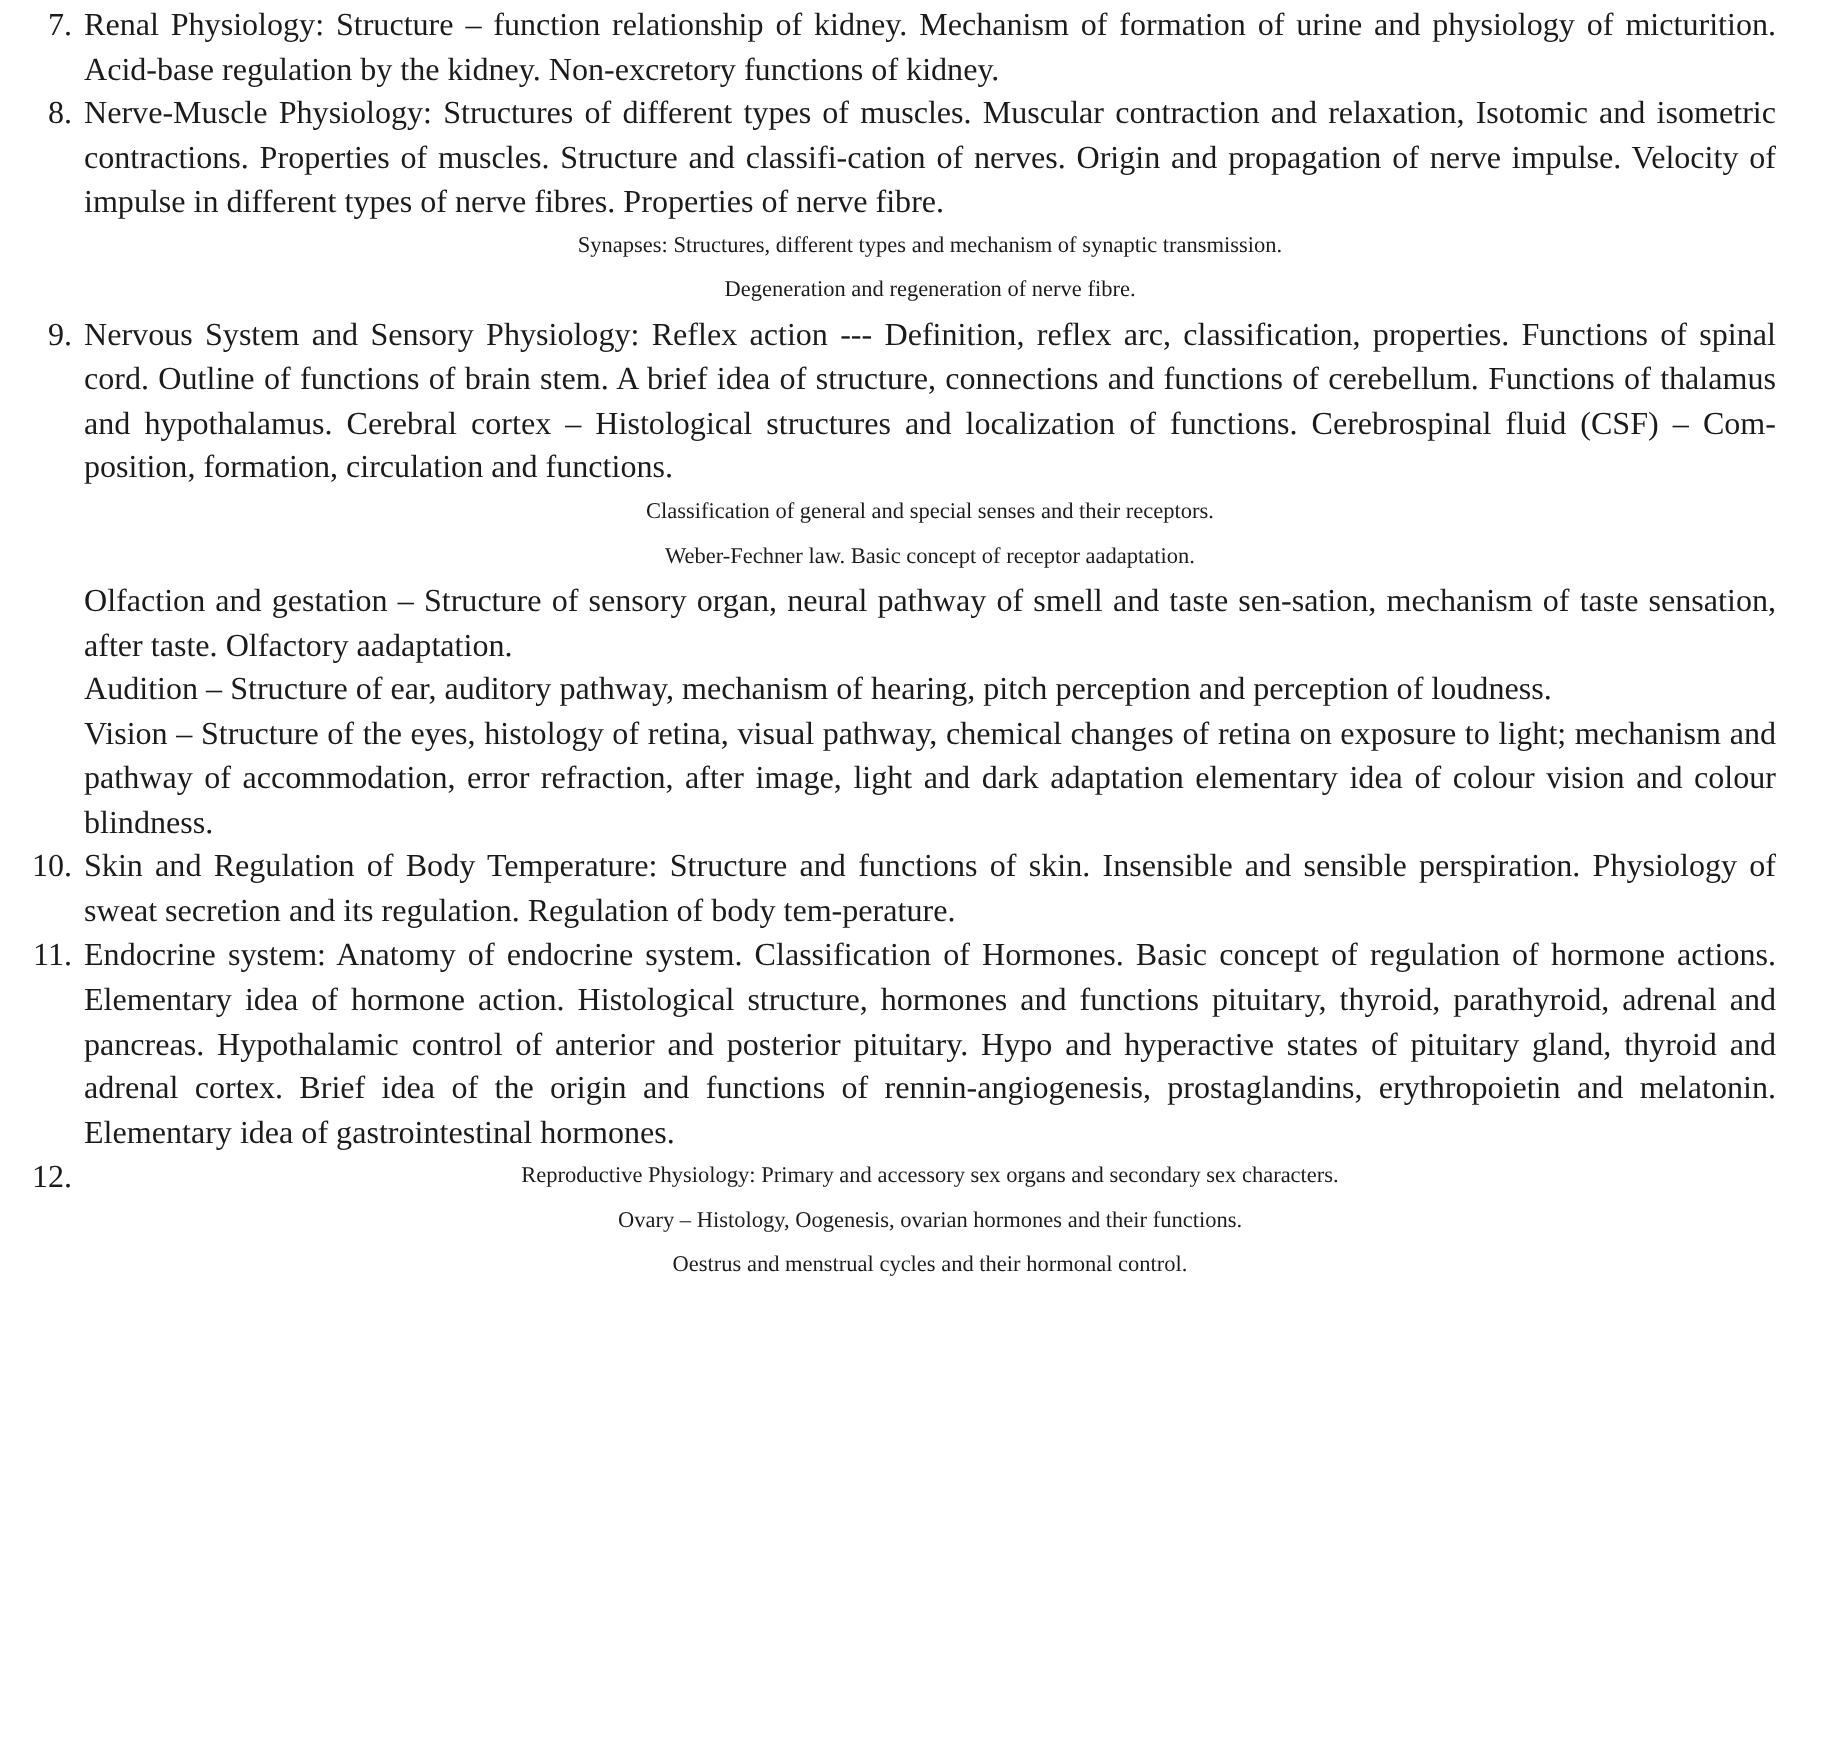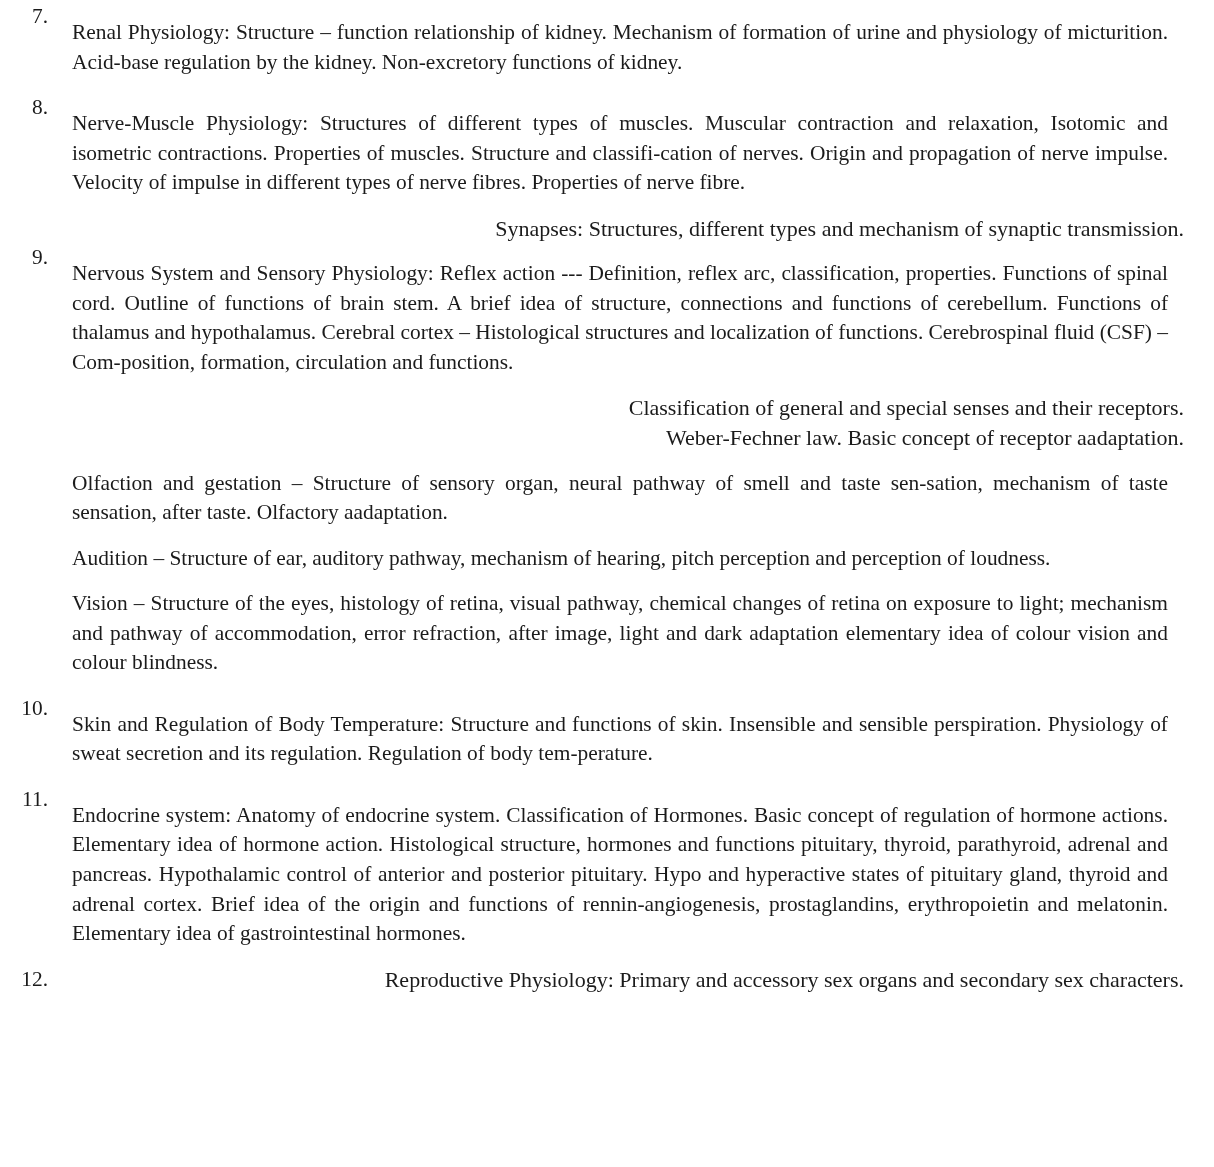--- a/index.html
+++ b/index.html
@@ -47,28 +47,28 @@
   }
   .item-body {
     flex: 1 1 auto;
     padding-left: 8px;
     min-width: 0;
   }
   .para {
     text-align: justify;
     text-justify: inter-word;
     hyphens: manual;
-    margin: 16px;
+    margin: 0;
     font-size: 21.4px;
     line-height: 29.55px;
   }
   .sub {
-    text-align: right;
+    text-align: center;
     margin: 0;
-    font-size: 22px;
+    font-size: 15px;
     line-height: 29.55px;
   }
 </style>
 </head>
 <body>
 
 <div id="page">
   <div class="syllabus-list">
 
     <div class="item">
@@ -76,20 +76,21 @@
       <div class="item-body">
         <p class="para">Renal Physiology:  Structure – function relationship of kidney. Mechanism of formation of urine and physiology of micturition. Acid-base regulation by the kidney. Non-excretory functions of kidney.</p>
       </div>
     </div>
 
     <div class="item">
       <div class="item-number">8.</div>
       <div class="item-body">
         <p class="para">Nerve-Muscle Physiology: Structures of different types of muscles. Muscular contraction and relaxation, Isotomic and isometric contractions. Properties of muscles. Structure and classifi-cation of nerves. Origin and propagation of nerve impulse. Velocity of impulse in different types of nerve fibres. Properties of nerve fibre.</p>
         <p class="sub">Synapses: Structures, different types and mechanism of synaptic transmission.</p>
+        <p class="sub">Degeneration and regeneration of nerve fibre.</p>
       </div>
     </div>
 
     <div class="item">
       <div class="item-number">9.</div>
       <div class="item-body">
         <p class="para">Nervous System and Sensory Physiology: Reflex action --- Definition, reflex arc, classification, properties. Functions of spinal cord. Outline of functions of brain stem. A brief idea of structure, connections and functions of cerebellum. Functions of thalamus and hypothalamus. Cerebral cortex – Histological structures and localization of functions. Cerebrospinal fluid (CSF) – Com-position, formation, circulation and functions.</p>
         <p class="sub">Classification of general and special senses and their receptors.</p>
         <p class="sub">Weber-Fechner law. Basic concept of receptor aadaptation.</p>
         <p class="para">Olfaction and gestation – Structure of sensory organ, neural pathway of smell and taste sen-sation, mechanism of taste sensation, after taste. Olfactory aadaptation.</p>
@@ -109,17 +110,19 @@
       <div class="item-number">11.</div>
       <div class="item-body">
         <p class="para">Endocrine system: Anatomy of endocrine system. Classification of Hormones. Basic concept of regulation of hormone actions. Elementary idea of hormone action. Histological structure, hormones and functions pituitary, thyroid, parathyroid, adrenal and pancreas. Hypothalamic control of anterior and posterior pituitary. Hypo and hyperactive states of pituitary gland, thyroid and adrenal cortex. Brief idea of the origin and functions of rennin-angiogenesis, prostaglandins, erythropoietin and melatonin. Elementary idea of gastrointestinal hormones.</p>
       </div>
     </div>
 
     <div class="item">
       <div class="item-number">12.</div>
       <div class="item-body">
         <p class="sub">Reproductive Physiology: Primary and accessory sex organs and secondary sex characters.</p>
+        <p class="sub">Ovary – Histology, Oogenesis, ovarian hormones and their functions.</p>
+        <p class="sub">Oestrus and menstrual cycles and their hormonal control.</p>
       </div>
     </div>
 
   </div>
 </div>
 
 </body></html>

